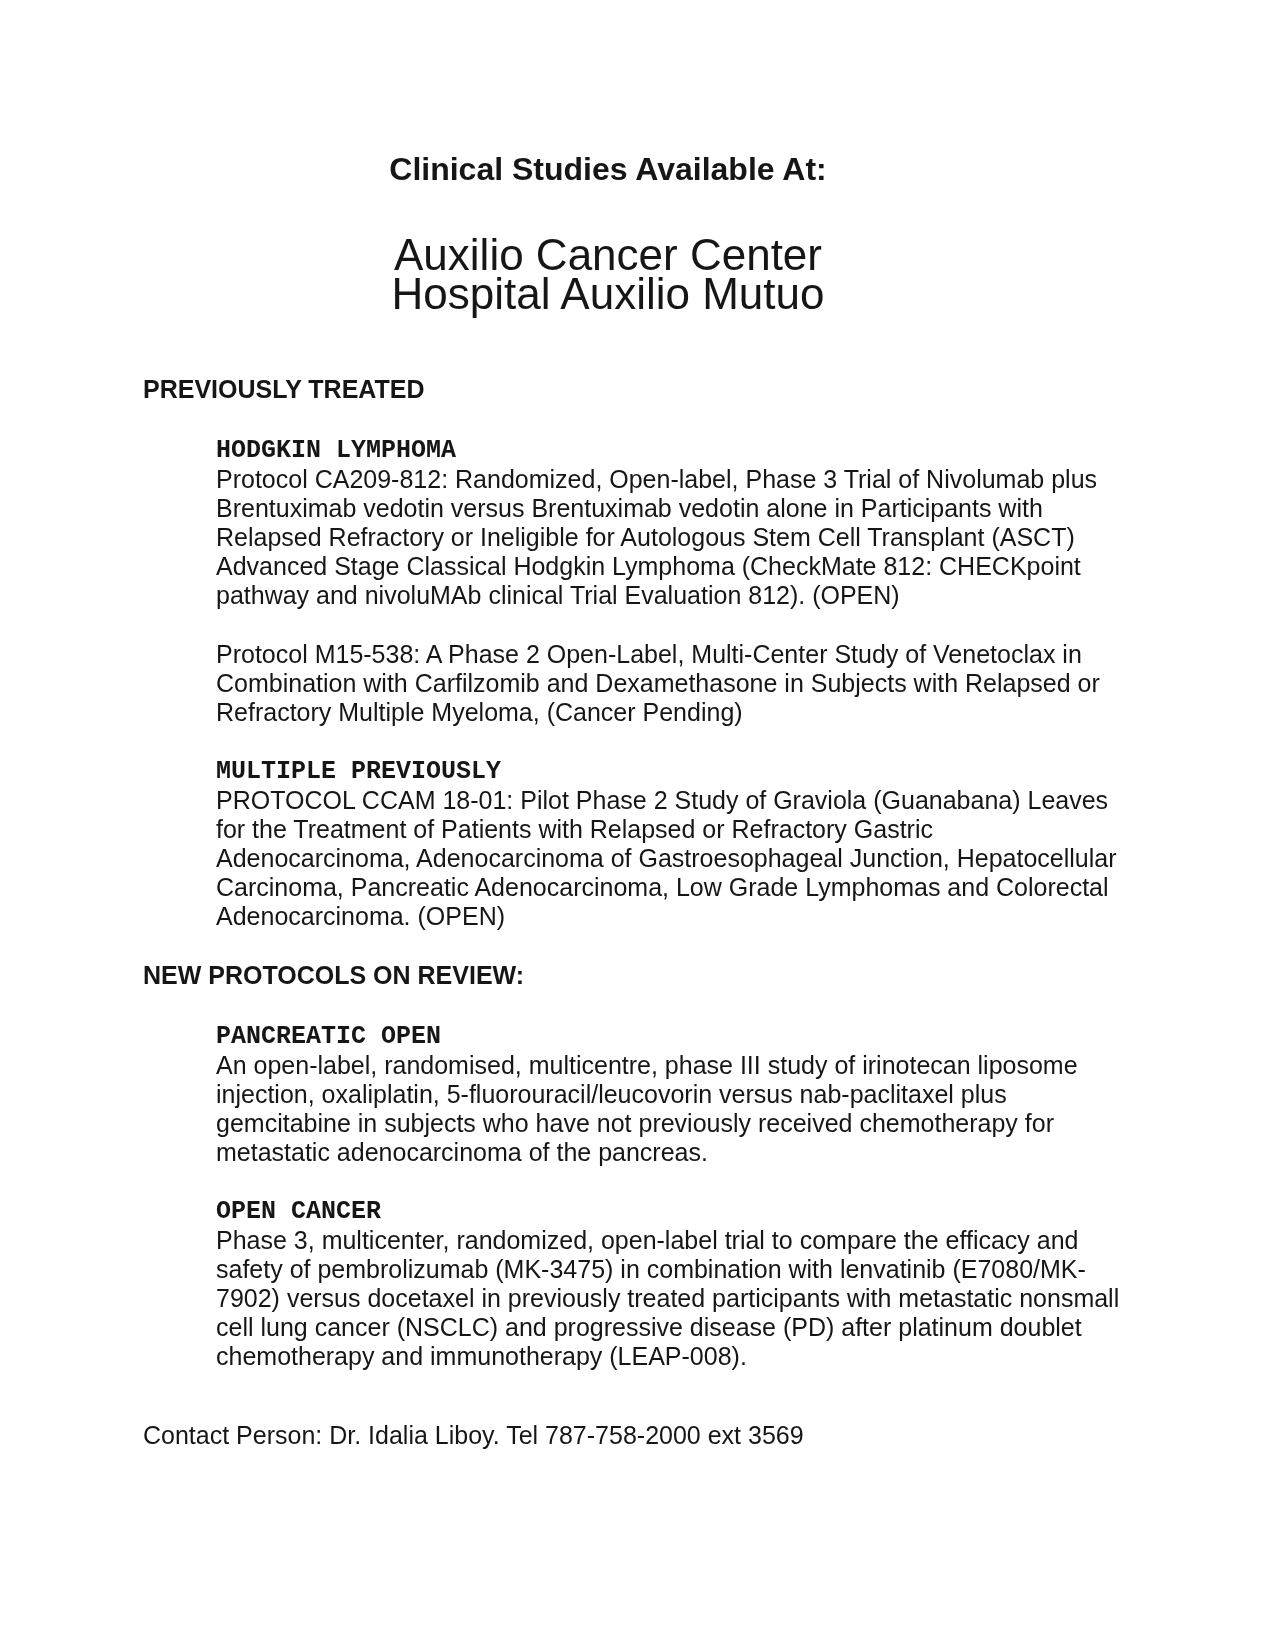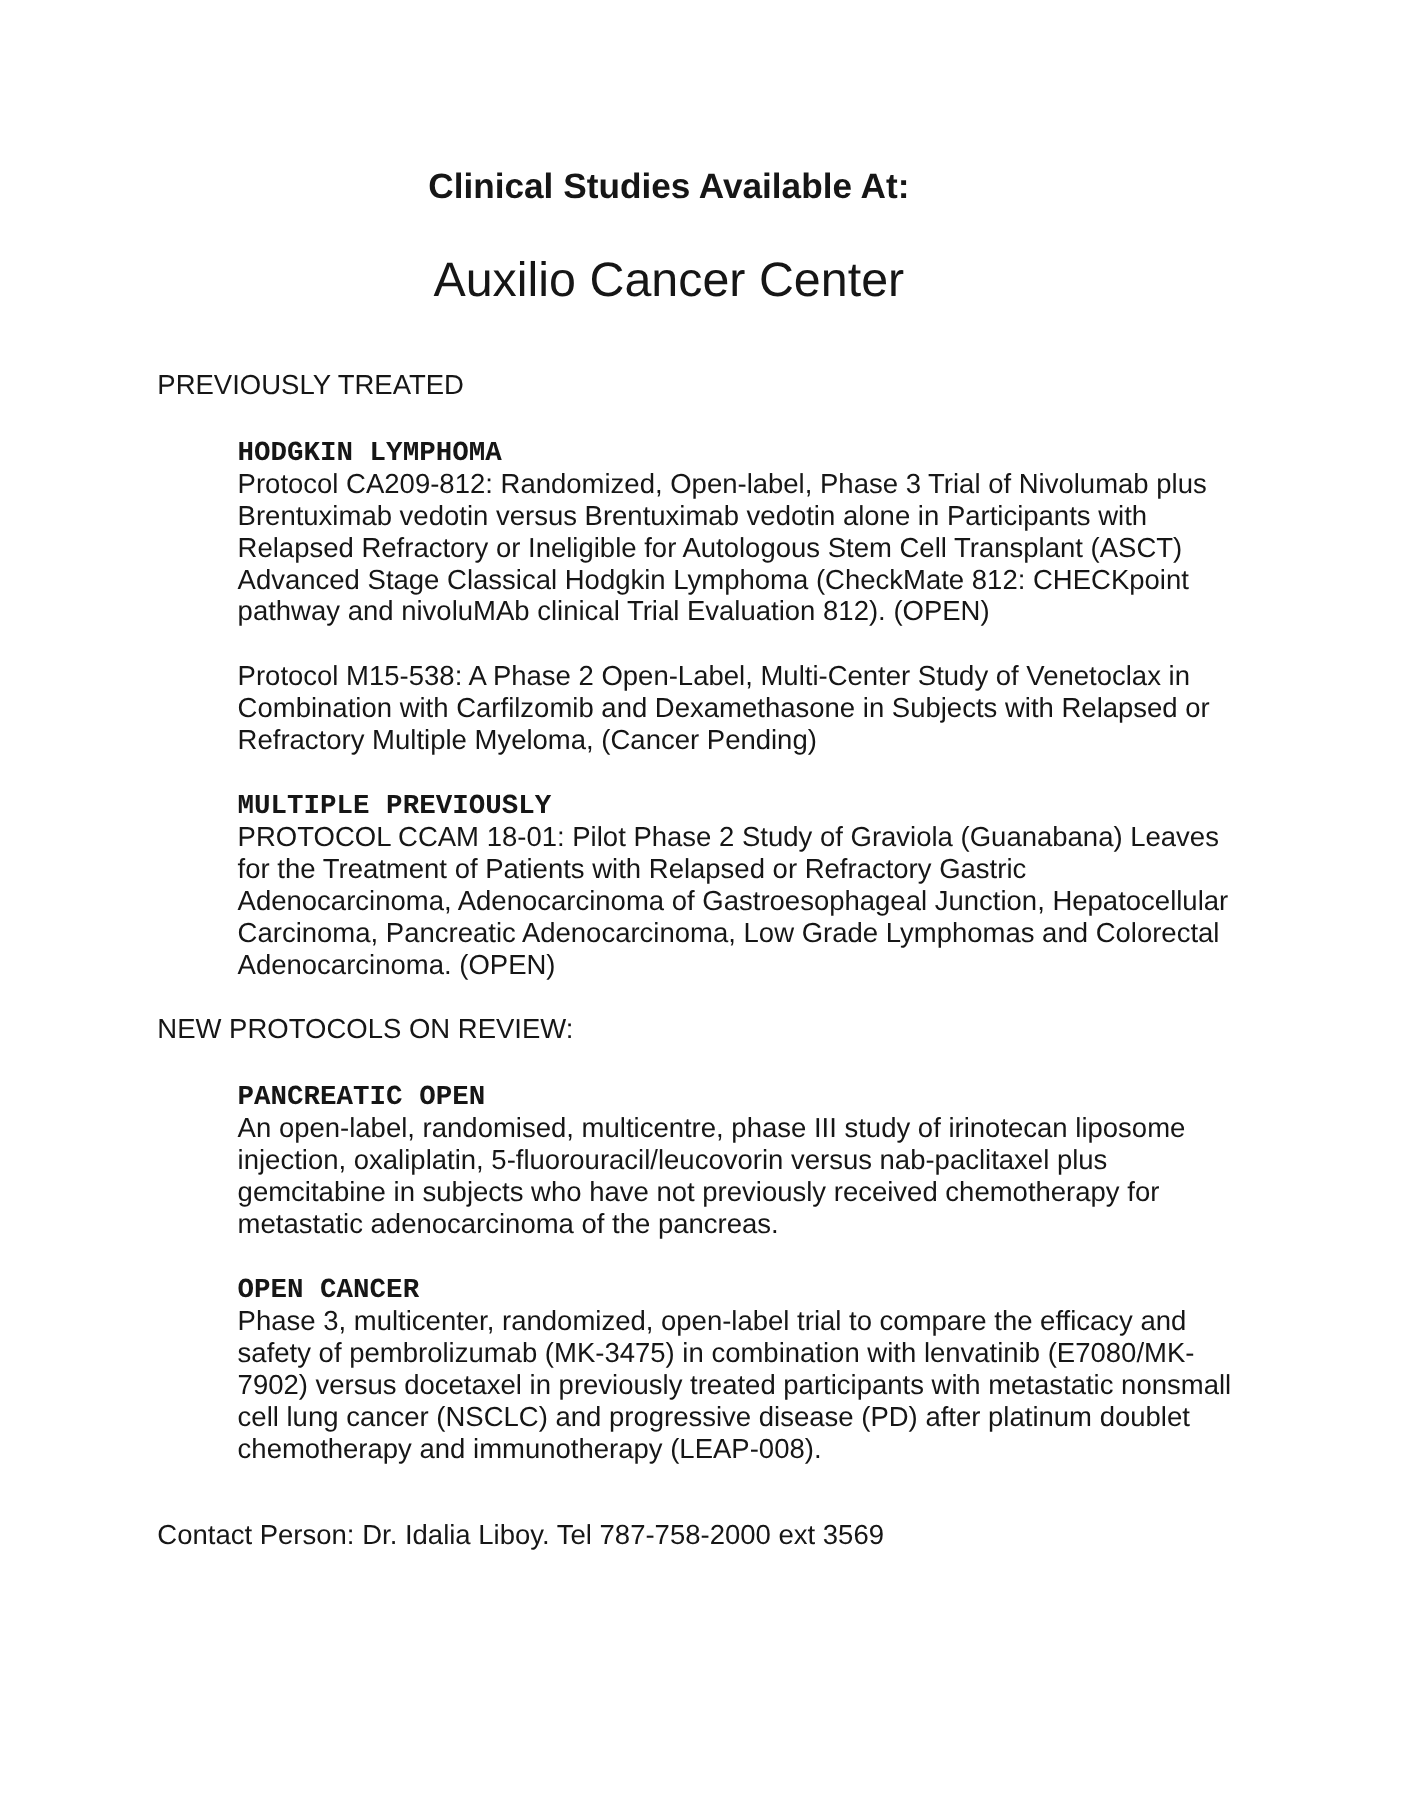--- a/index.html
+++ b/index.html
@@ -27,41 +27,42 @@
   .org-block {
     width: 930px;
     margin: 0 0 62px 0;
     font-size: 44px;
     line-height: 39px;
     font-weight: normal;
     text-align: center;
   }
   .org-line { white-space: nowrap; }
   .section-header {
-    font-weight: normal;
+    font-weight: bold;
     margin: 0 0 32px 0;
   }
   .study {
     margin: 0 0 30px 73px;
     width: 912px;
   }
   .study-heading { font-weight: bold; font-family: Liberation Mono, monospace; }
   .study-desc { margin: 0; }
   .study-status { font-weight: normal; }
   .contact-line { margin-top: 50px; }
 </style>
 </head>
 <body>
 
 <div class="page">
 
   <h1 class="doc-title">Clinical Studies Available At:</h1>
 
   <div class="org-block">
     <div class="org-line">Auxilio Cancer Center</div>
+    <div class="org-line">Hospital Auxilio Mutuo</div>
   </div>
 
   <div class="section">
     <div class="section-header">PREVIOUSLY TREATED</div>
 
     <div class="study">
       <div class="study-heading">HODGKIN LYMPHOMA</div>
       <p class="study-desc"><span>Protocol CA209-812: Randomized, Open-label, Phase 3 Trial of Nivolumab plus Brentuximab vedotin versus Brentuximab vedotin alone in Participants with Relapsed Refractory or Ineligible for Autologous Stem Cell Transplant (ASCT) Advanced Stage Classical Hodgkin Lymphoma (CheckMate 812: CHECKpoint pathway and nivoluMAb clinical Trial Evaluation 812).</span> <strong class="study-status">(OPEN)</strong></p>
     </div>
 

